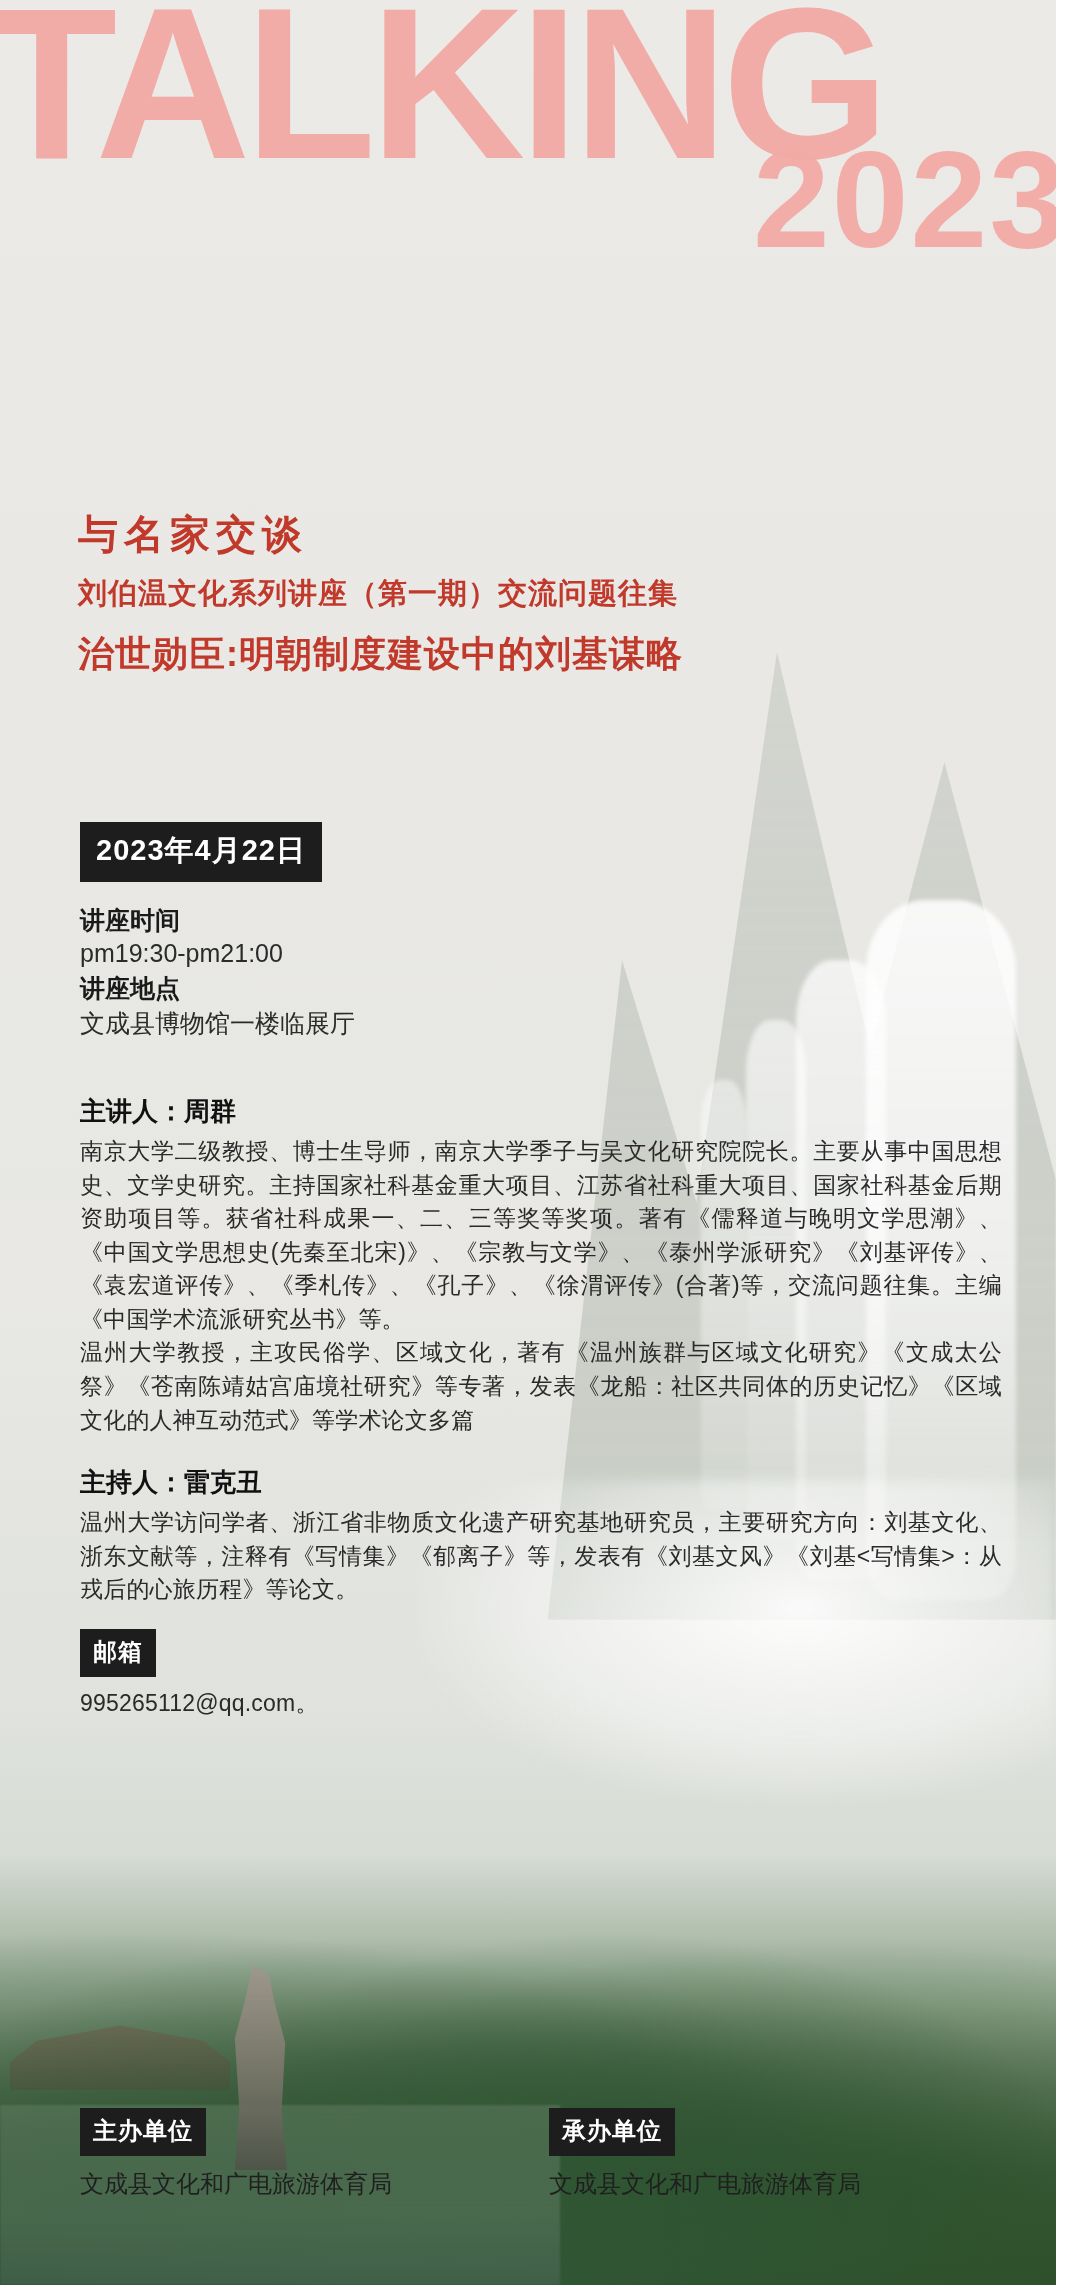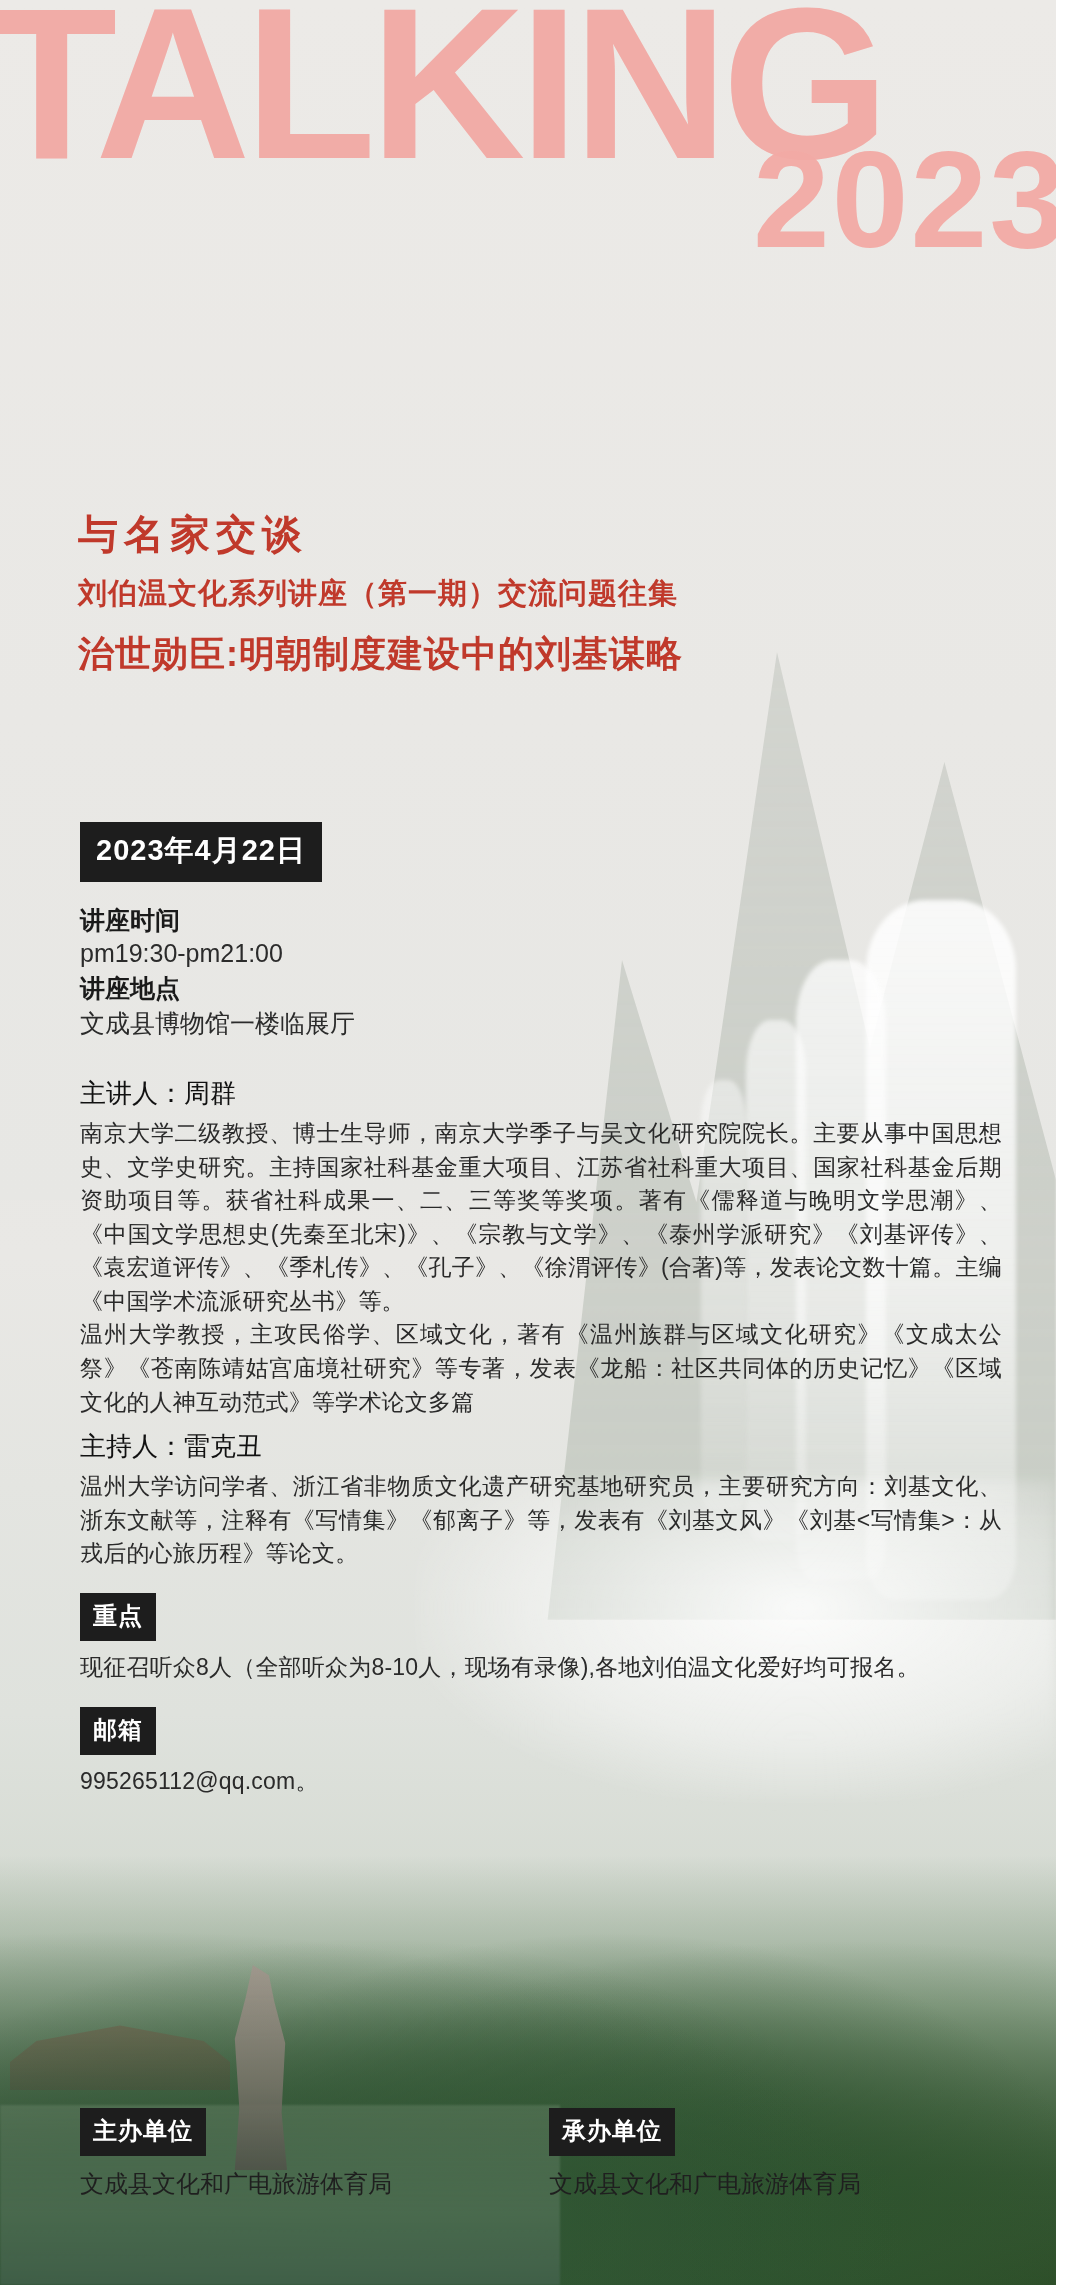--- a/index.html
+++ b/index.html
@@ -156,23 +156,23 @@
   }
   .val {
     font-size: 25px;
     color: #2b2b2b;
     margin-top: 2px;
   }
   .gap { height: 26px; }
 
   .person-name {
     font-size: 26px;
-    font-weight: normal;
+    font-weight: bold;
     color: #111;
-    margin-top: 10px;
+    margin-top: 28px;
     margin-bottom: 6px;
   }
   .para {
     font-size: 23px;
     line-height: 1.46;
     color: #2a2a2a;
     text-align: justify;
     letter-spacing: .2px;
   }
 
@@ -244,36 +244,32 @@
 
     <div class="lbl">讲座时间</div>
     <div class="val">pm19:30-pm21:00</div>
     <div class="lbl">讲座地点</div>
     <div class="val">文成县博物馆一楼临展厅</div>
 
     <div class="gap"></div>
 
     <div>
       <div class="person-name">主讲人：周群</div>
-      <div class="para">南京大学二级教授、博士生导师，南京大学季子与吴文化研究院院长。主要从事中国思想史、文学史研究。主持国家社科基金重大项目、江苏省社科重大项目、国家社科基金后期资助项目等。获省社科成果一、二、三等奖等奖项。著有《儒释道与晚明文学思潮》、《中国文学思想史(先秦至北宋)》、《宗教与文学》、《泰州学派研究》《刘基评传》、《袁宏道评传》、《季札传》、《孔子》、《徐渭评传》(合著)等，发表论文数十篇。主编《中国学术流派研究丛书》等。</div>
+      <div class="para">南京大学二级教授、博士生导师，南京大学季子与吴文化研究院院长。主要从事中国思想史、文学史研究。主持国家社科基金重大项目、江苏省社科重大项目、国家社科基金后期资助项目等。获省社科成果一、二、三等奖等奖项。著有《儒释道与晚明文学思潮》、《中国文学思想史(先秦至北宋)》、《宗教与文学》、《泰州学派研究》《刘基评传》、《袁宏道评传》、《季札传》、《孔子》、《徐渭评传》(合著)等，交流问题往集。主编《中国学术流派研究丛书》等。</div>
     </div>
 
     <div>
       <div class="para">温州大学教授，主攻民俗学、区域文化，著有《温州族群与区域文化研究》《文成太公祭》《苍南陈靖姑宫庙境社研究》等专著，发表《龙船：社区共同体的历史记忆》《区域文化的人神互动范式》等学术论文多篇</div>
     </div>
 
     <div>
       <div class="person-name">主持人：雷克丑</div>
       <div class="para">温州大学访问学者、浙江省非物质文化遗产研究基地研究员，主要研究方向：刘基文化、浙东文献等，注释有《写情集》《郁离子》等，发表有《刘基文风》《刘基&lt;写情集&gt;：从戎后的心旅历程》等论文。</div>
     </div>
 
-    <div>
-      <div class="tag">重点</div>
-      <div class="para">现征召听众8人（全部听众为8-10人，现场有录像),各地刘伯温文化爱好均可报名。</div>
-    </div>
 
 
     <div>
       <div class="tag">邮箱</div>
       <div class="para">995265112@qq.com。</div>
     </div>
 
   </div>
 
   <div class="footer">

